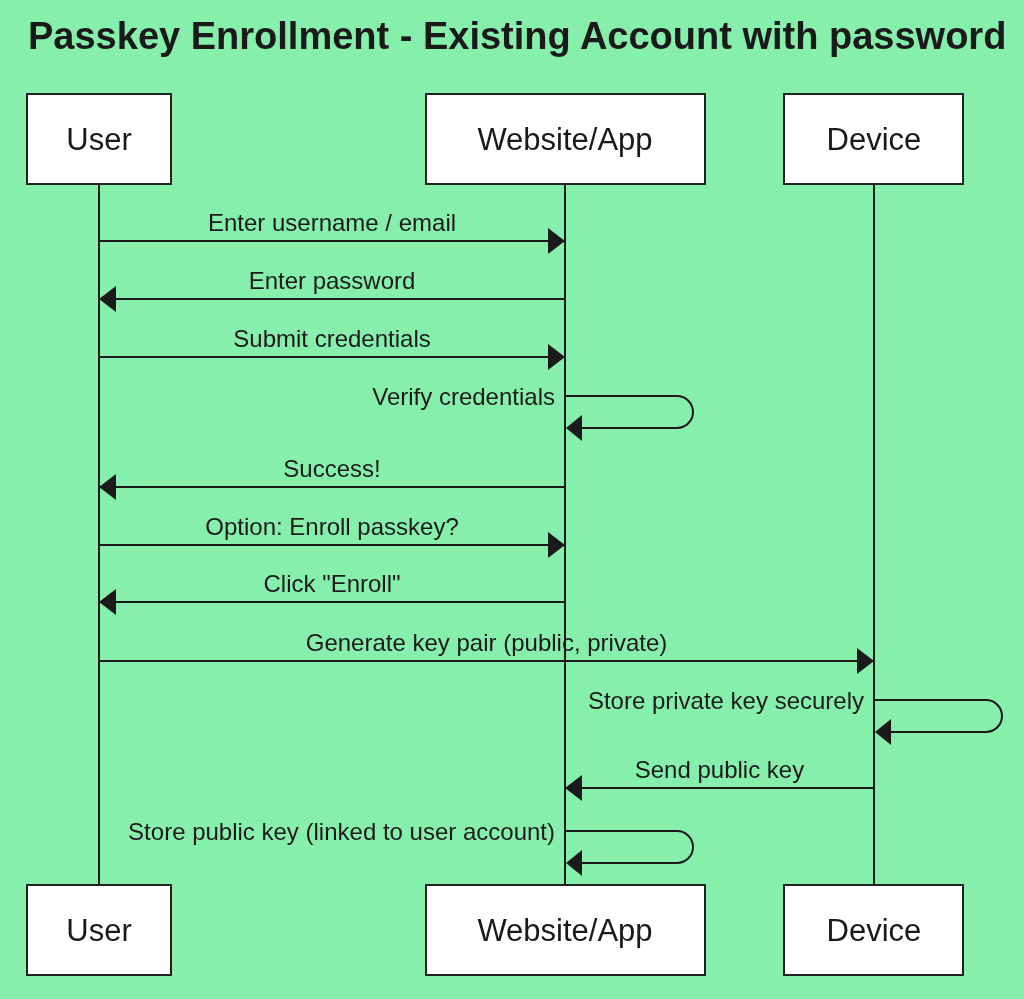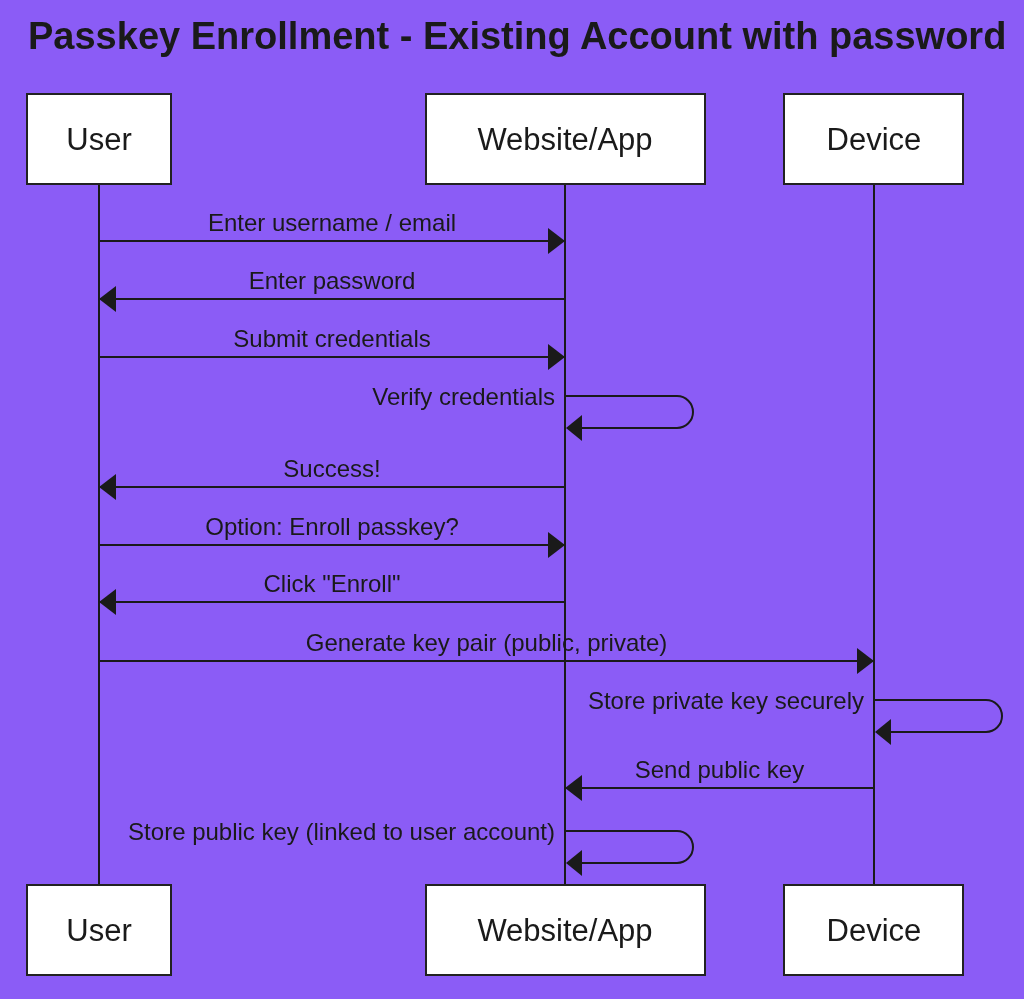--- a/index.html
+++ b/index.html
@@ -1,17 +1,17 @@
 <!DOCTYPE html>
 <html><head>
 <meta charset="utf-8">
 <style>
   html,body{margin:0;padding:0;background:#ffffff;}
   #stage{
-    position:relative;width:1024px;height:999px;background:#8b5cf6;overflow:hidden;
+    position:relative;width:1024px;height:999px;background:#86efac;overflow:hidden;
     font-family:"Liberation Sans","DejaVu Sans",sans-serif;
   }
   svg text{font-family:"Liberation Sans","DejaVu Sans",sans-serif;fill:#1a1a1a;}
   .title-text{font-size:38px;font-weight:bold;}
   .actor-text{font-size:31px;}
   .msg-text{font-size:24px;}
 </style>
 </head>
 <body>
 

